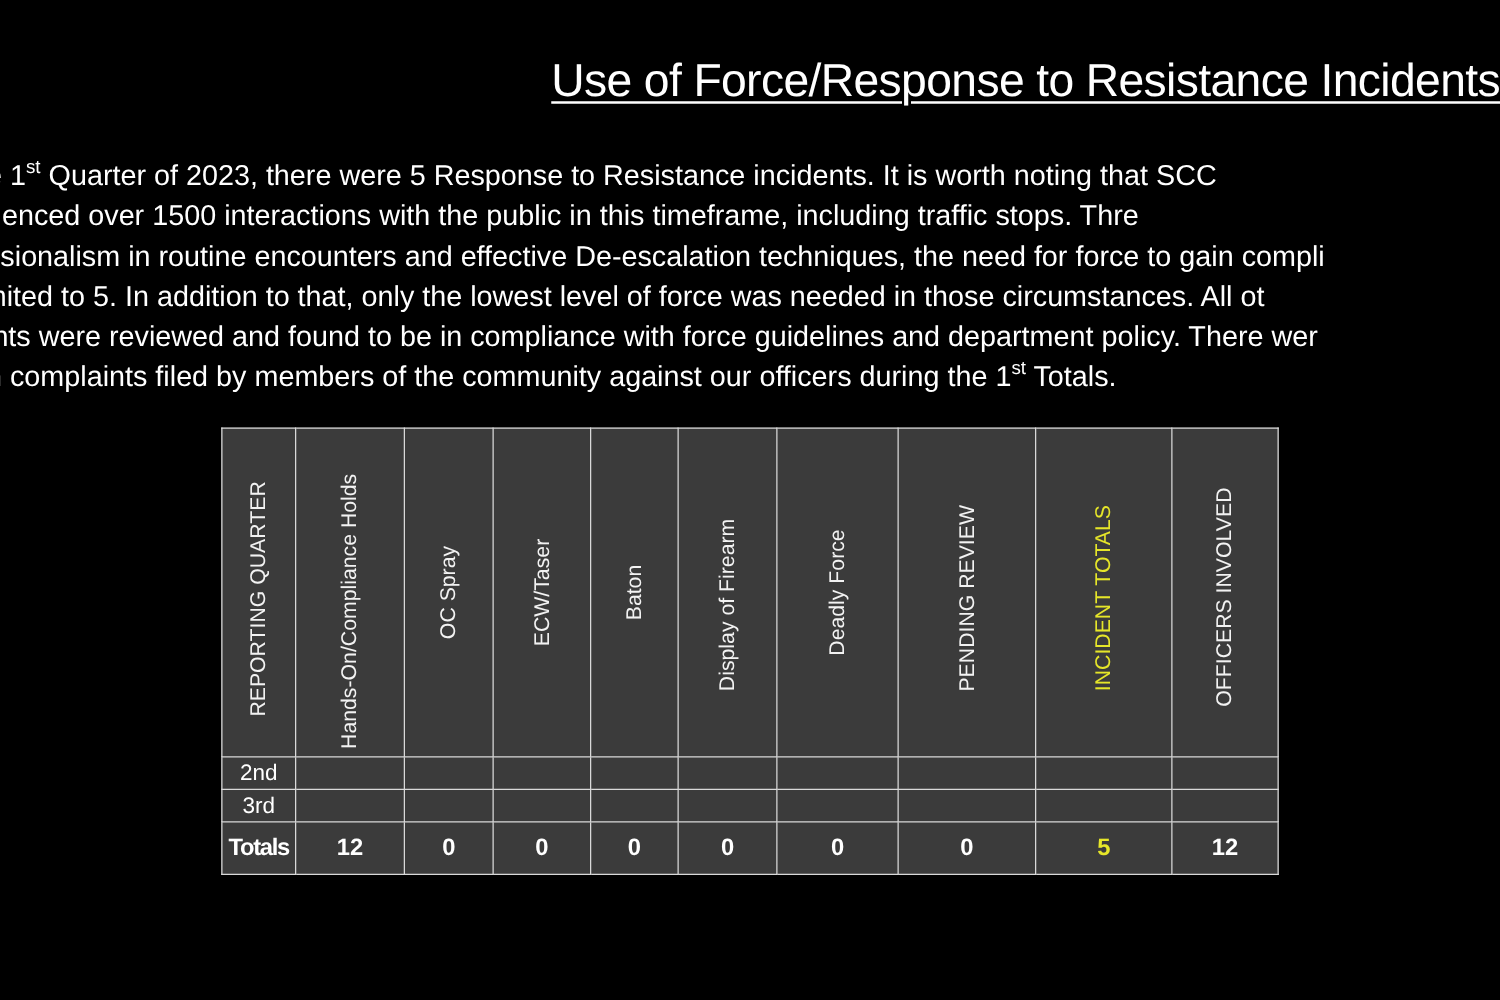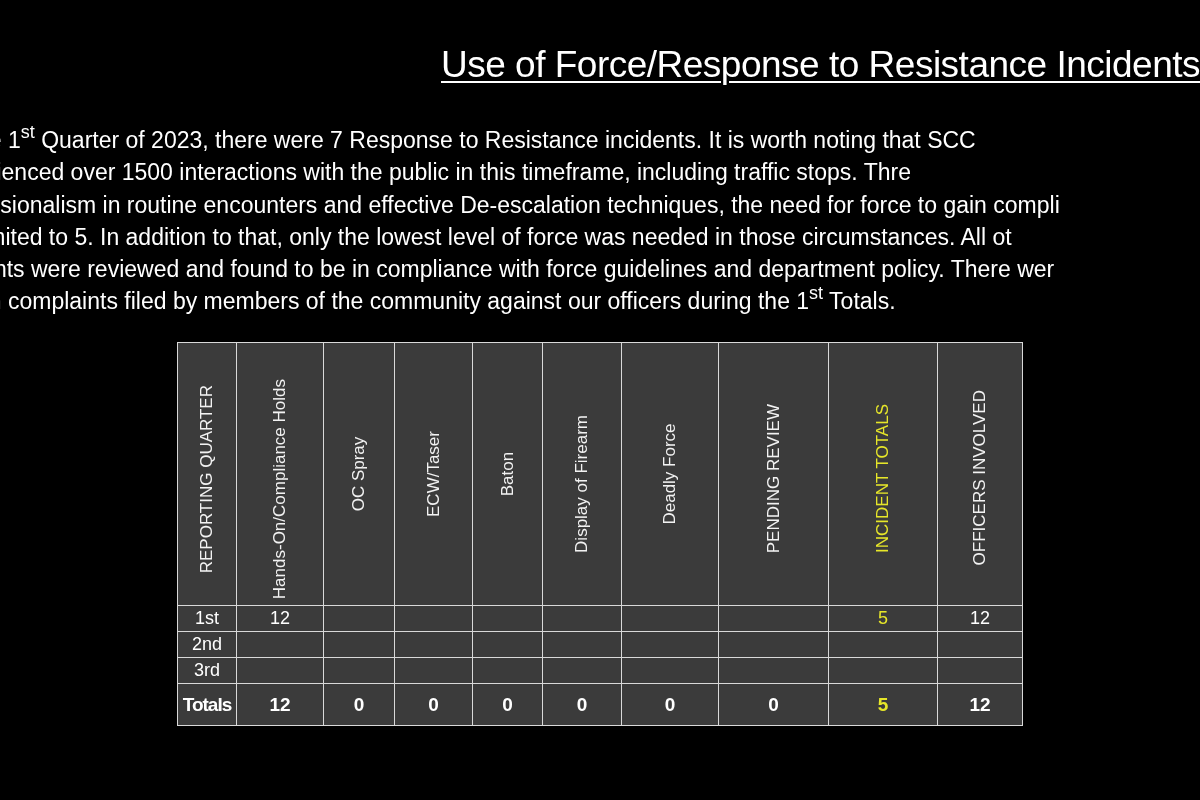--- a/index.html
+++ b/index.html
@@ -10,21 +10,21 @@
   .title {
     position:absolute; left:0; top:44px; width:1200px; text-align:right;
     font-size:37px; letter-spacing:-0.5px; color:#fff;
   }
   .title span { text-decoration:underline; text-decoration-thickness:2px; text-underline-offset:4px; }
   .para {
     position:absolute; left:-24px; top:124px; width:1260px;
     font-size:23px; line-height:32.3px; text-align:justify; color:#fff; white-space:nowrap;
   }
   .para .line { display:block; height:32.3px; }
-  sup { font-size:18px; vertical-align:10px; line-height:0; }
+  sup { font-size:15px; vertical-align:10px; line-height:0; }
   table.uof {
     position:absolute; left:177px; top:342px;
     border-collapse:collapse; background:#3b3b3b;
     font-family:"Liberation Sans", sans-serif;
   }
   table.uof td, table.uof th {
     border:1.5px solid #d9d9d9; padding:0; text-align:center; color:#fff; font-weight:normal;
   }
   th.hdr { height:262px; position:relative; vertical-align:bottom; }
   .vt {
@@ -37,21 +37,21 @@
   tr.q td { height:25px; font-size:18px; }
   tr.tot td { height:41px; font-size:19px; font-weight:bold; }
   tr.tot td.lbl { letter-spacing:-1px; }
 </style>
 </head>
 <body>
 
 <div class="title"><span>Use of Force/Response to Resistance Incidents</span></div>
 
 <div class="para">
-  <span class="line"><span>he 1</span><sup>st</sup><span> Quarter of 2023, there were 7 Response to Resistance incidents. It is worth noting that SCC</span></span>
+  <span class="line"><span>he 1</span><sup>st</sup><span> Quarter of 2023, there were 5 Response to Resistance incidents. It is worth noting that SCC</span></span>
   <span class="line">erienced over 1500 interactions with the public in this timeframe, including traffic stops. Thre</span>
   <span class="line">essionalism in routine encounters and effective De-escalation techniques, the need for force to gain compli</span>
   <span class="line"> limited to 5. In addition to that, only the lowest level of force was needed in those circumstances.  All ot</span>
   <span class="line">lents were reviewed and found to be in compliance with force guidelines and department policy. There wer</span>
   <span class="line"><span>en complaints filed by members of the community against our officers during the 1</span><sup>st</sup><span> Totals.</span></span>
 </div>
 
 <table class="uof">
   <tbody>
       <tr>
@@ -80,32 +80,20 @@
           <span class="vt" style="bottom:52px">PENDING REVIEW</span>
         </th>
     <th class="hdr" style="width:108px">
           <span class="vt yellow" style="bottom:52px">INCIDENT TOTALS</span>
         </th>
     <th class="hdr" style="width:84px">
           <span class="vt" style="bottom:40px">OFFICERS INVOLVED</span>
         </th>
   </tr>
   <tr class="q">
-    <td>1st</td>
-    <td>12</td>
-    <td></td>
-    <td></td>
-    <td></td>
-    <td></td>
-    <td></td>
-    <td></td>
-    <td class="yellow">5</td>
-    <td>12</td>
-  </tr>
-  <tr class="q">
     <td>2nd</td>
     <td></td>
     <td></td>
     <td></td>
     <td></td>
     <td></td>
     <td></td>
     <td></td>
     <td class="yellow"></td>
     <td></td>

